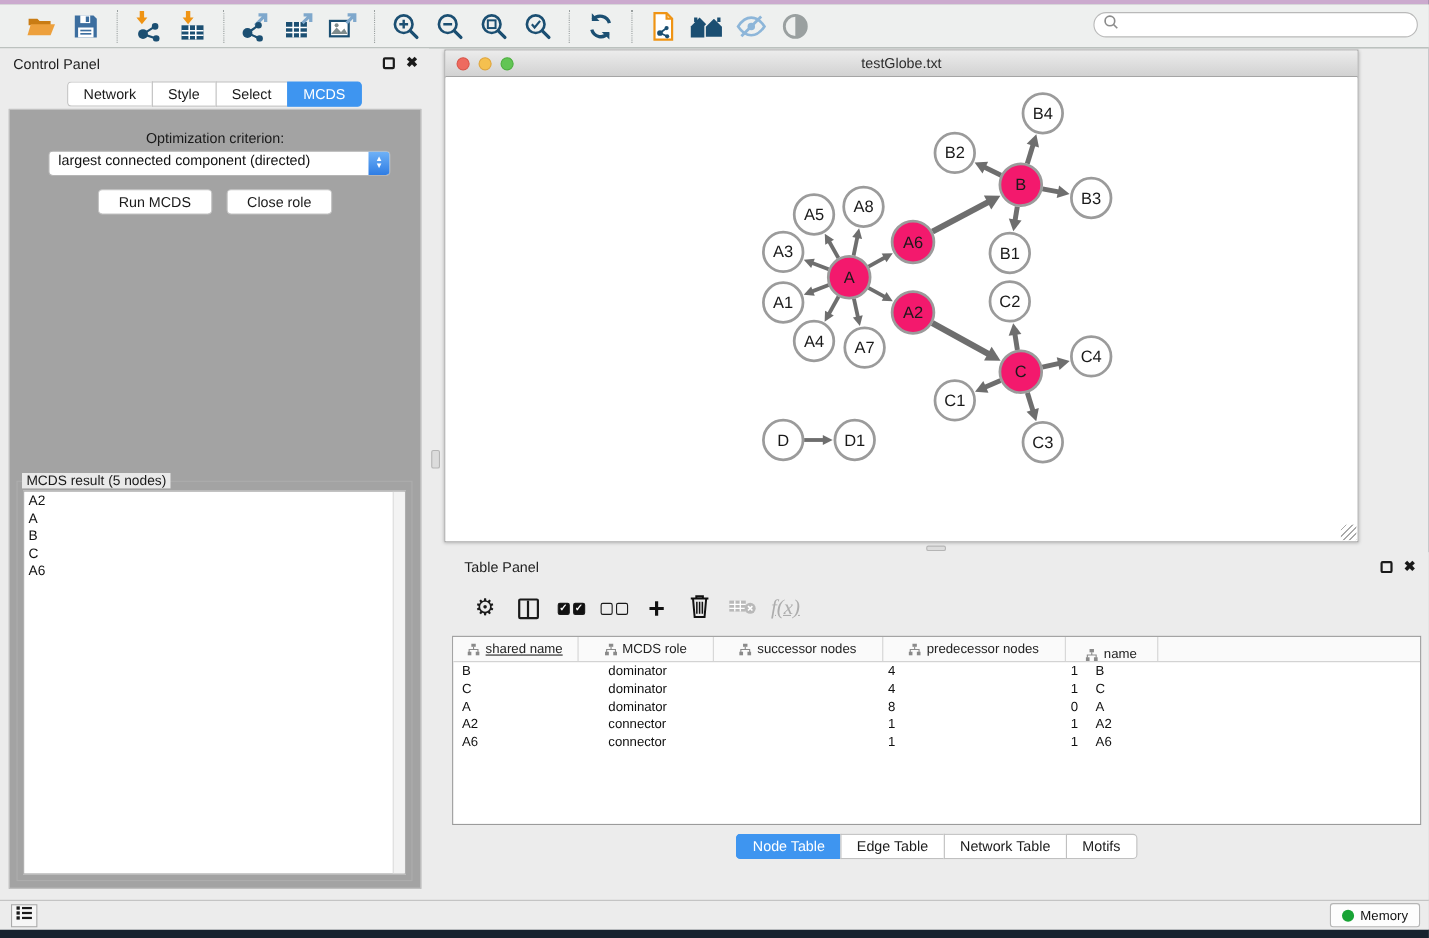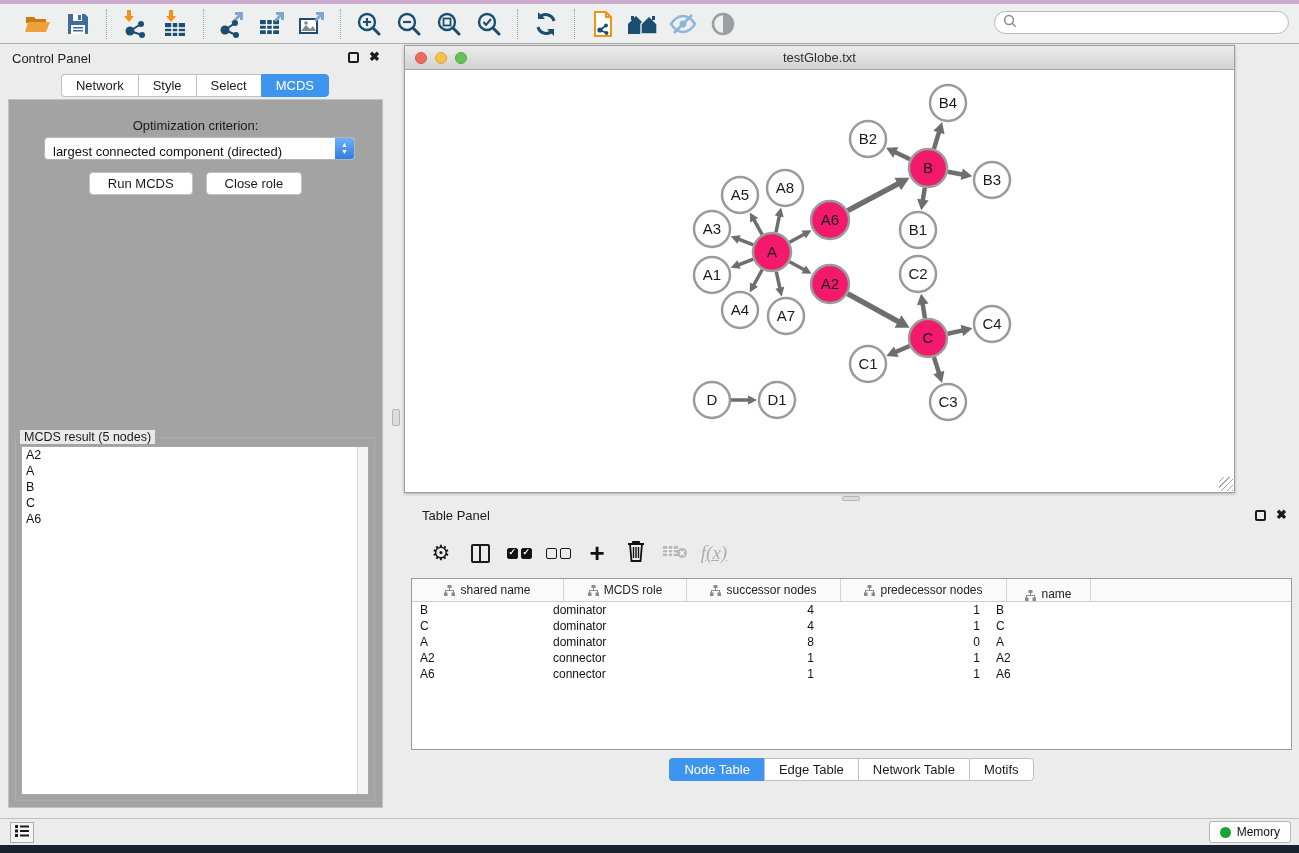--- a/index.html
+++ b/index.html
@@ -39,21 +39,21 @@
   .cp-header .panel-float { right:31px; } .cp-header .panel-close { right:10px; }
 
   .cp-tabs { position:absolute; left:0; right:0; top:30px; display:flex; justify-content:center; z-index:2; }
   .tab-seg { font-size:13px; color:#1a1a1a; background:#fff; border:1px solid #c0c0c0; border-right:none; padding:3px 14px; line-height:15px; cursor:pointer; }
   .tab-seg:first-child { border-radius:4px 0 0 4px; }
   .tab-seg:last-child { border-radius:0 4px 4px 0; border-right:1px solid #c0c0c0; }
   .tab-seg.active { background:#3e95f0; color:#fff; border-color:#3e95f0; }
 
   .cp-content { position:absolute; left:8px; right:7px; top:55px; bottom:10px; border:1px solid #c2c2c2; background:#a3a3a3; }
   .crit-label { text-align:center; margin-top:18px; font-size:13px; color:#1a1a1a; }
-  .crit-select { position:absolute; left:35px; right:27px; top:37px; height:23px; background:#fff; border:1px solid #b5b5b5; border-radius:4px; display:flex; align-items:flex-end; cursor:pointer; }
+  .crit-select { position:absolute; left:35px; right:27px; top:37px; height:23px; background:#fff; border:1px solid #b5b5b5; border-radius:4px; display:flex; align-items:flex-start; cursor:pointer; }
   .crit-select .sel-text { flex:1; font-size:13px; padding-left:8px; color:#111; white-space:nowrap; }
   .spinner { width:19px; height:21px; background:linear-gradient(#6eb1f7,#2f7de4); border-radius:0 3px 3px 0; display:flex; flex-direction:column; align-items:center; justify-content:center; gap:1px; }
   .spinner span { color:#fff; font-size:7px; line-height:6px; }
   .btn-row { position:absolute; left:0; right:0; top:72px; display:flex; justify-content:center; gap:13px; }
   .mac-btn { background:#fff; border:1px solid #c3c3c3; border-radius:4px; font-size:13px; color:#1a1a1a; padding:3px 18px; cursor:pointer; }
 
   .result-box { position:absolute; left:6px; right:7px; top:337px; bottom:6px; border:1px solid #adadad; }
   .result-title { position:absolute; top:-8px; left:4px; background:#e9e9e9; padding:0 4px; font-size:12.5px; color:#1a1a1a; }
   .result-list { position:absolute; left:5px; right:5px; top:8px; bottom:5px; background:#fff; border:1px solid #a8a8a8; overflow:hidden; }
   .result-scroll { position:absolute; right:0; top:0; bottom:0; width:11px; background:#f3f3f3; border-left:1px solid #dcdcdc; }
@@ -491,21 +491,21 @@
                   <circle cx="20" cy="11" r="5" fill="#b9b9b9"></circle>
                   <path d="M18 9l4 4M22 9l-4 4" stroke="#fff" stroke-width="1.5"></path>
                 </svg></span>
             </div>
           <div class="tp-tool">
               <span class="fx-glyph">f(x)</span>
             </div>
         </div>
         <div class="node-table">
           <div class="nt-header">
-              <div class="nt-hcell" style="width: 152px;">
+              <div class="nt-hcell" style="width: 114px; text-decoration: underline;">
                 <svg width="11" height="11" viewBox="0 0 11 11">
                   <g fill="#8a8a8a">
                     <rect x="3.5" y="0" width="4" height="3"></rect>
                     <rect x="0" y="7.5" width="3.5" height="3.5"></rect>
                     <rect x="7.5" y="7.5" width="3.5" height="3.5"></rect>
                     <path d="M5 3h1v3H2v2H1V5h4zM6 5h4v3H9V6H6z"></path>
                   </g>
                 </svg>
                 <span>shared name</span>
               </div>

